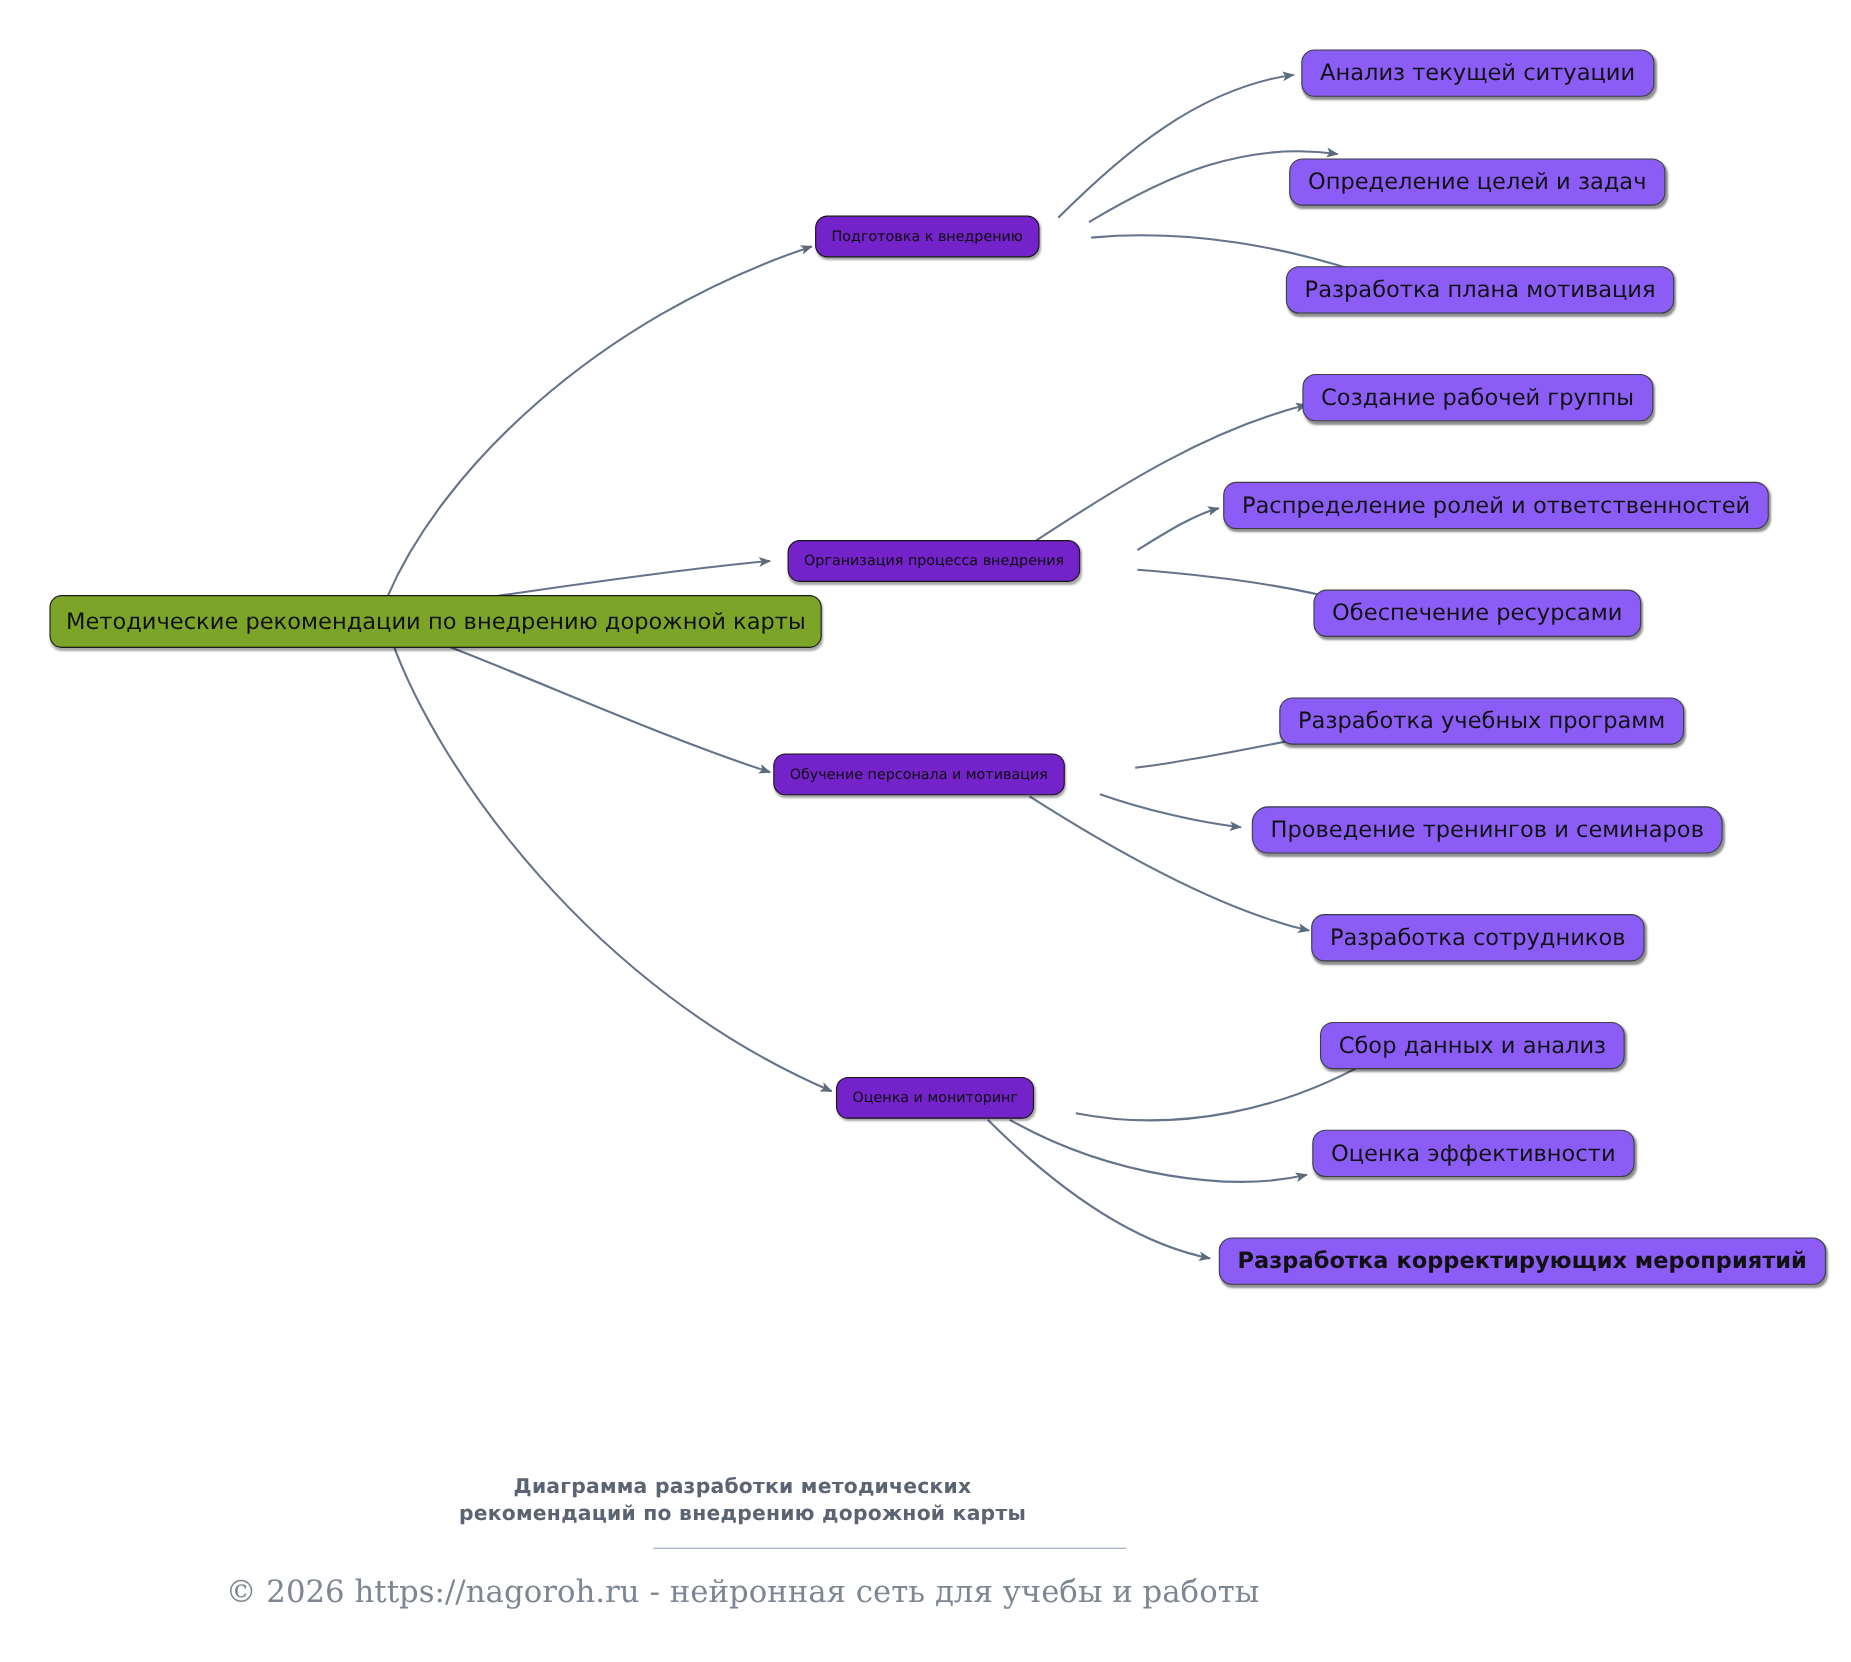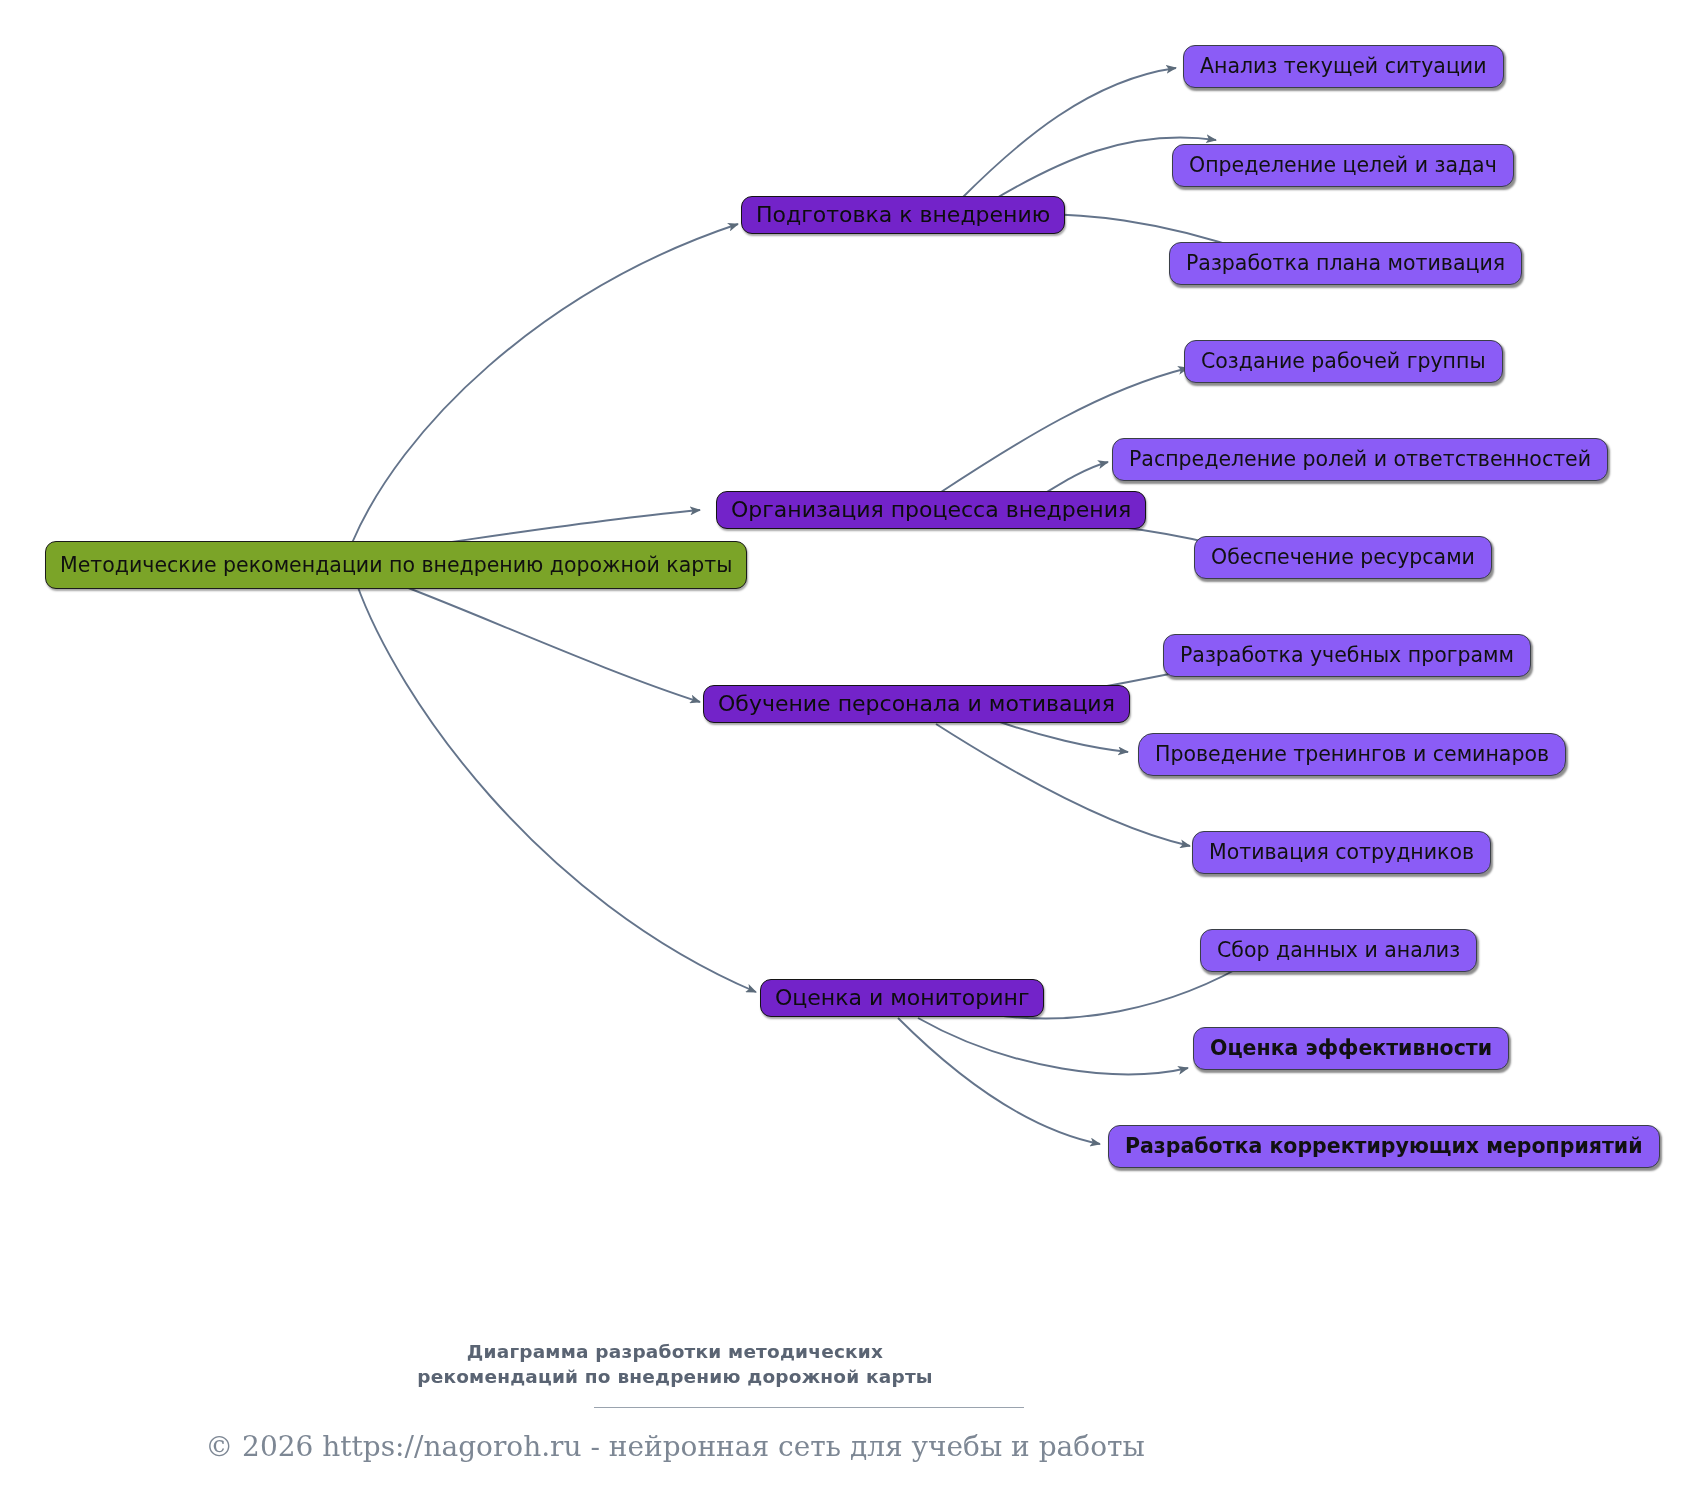--- a/index.html
+++ b/index.html
@@ -47,21 +47,21 @@
     font-size: 20.5px;
     padding: 0 14px;
     height: 48px;
     box-shadow: 1px 2px 2px rgba(0,0,0,0.35);
   }
   .node-branch {
     background: #7323c9;
     border: 1.4px solid #141414;
     border-radius: 11px;
     color: #0d0d0d;
-    font-size: 22px;
+    font-size: 13px;
     padding: 16px 14px;
     height: 38px;
     box-shadow: 1px 2px 2px rgba(0,0,0,0.35);
   }
   .node-leaf {
     background: #8b5cf6;
     border: 1.6px solid #3a3f47;
     border-radius: 12px;
     color: #111111;
     font-size: 20.5px;
@@ -167,30 +167,30 @@
   <div class="node node-branch" style="left:703px; top:685px;">
     <span>Обучение персонала и мотивация</span>
   </div>
   <div class="node node-leaf" style="left:1163px; top:634px;">
     <span>Разработка учебных программ</span>
   </div>
   <div class="node node-leaf" style="left:1138px; top:733px;border-radius:15px;">
     <span>Проведение тренингов и семинаров</span>
   </div>
   <div class="node node-leaf" style="left:1192px; top:831px;">
-    <span>Мотивация сотрудников</span>
+    <span>Разработка сотрудников</span>
   </div>
 
   <div class="node node-branch" style="left:760px; top:979px;">
     <span>Оценка и мониторинг</span>
   </div>
   <div class="node node-leaf" style="left:1200px; top:929px;">
     <span>Сбор данных и анализ</span>
   </div>
-  <div class="node node-leaf" style="left:1193px; top:1027px;font-weight:bold;">
+  <div class="node node-leaf" style="left:1193px; top:1027px;">
     <span>Оценка эффективности</span>
   </div>
   <div class="node node-leaf" style="left:1108px; top:1125px;font-weight:bold;">
     <span>Разработка корректирующих мероприятий</span>
   </div>
 
   <div class="footer footer-title">
     <div>Диаграмма разработки методических</div>
     <div>рекомендаций по внедрению дорожной карты</div>
   </div>

